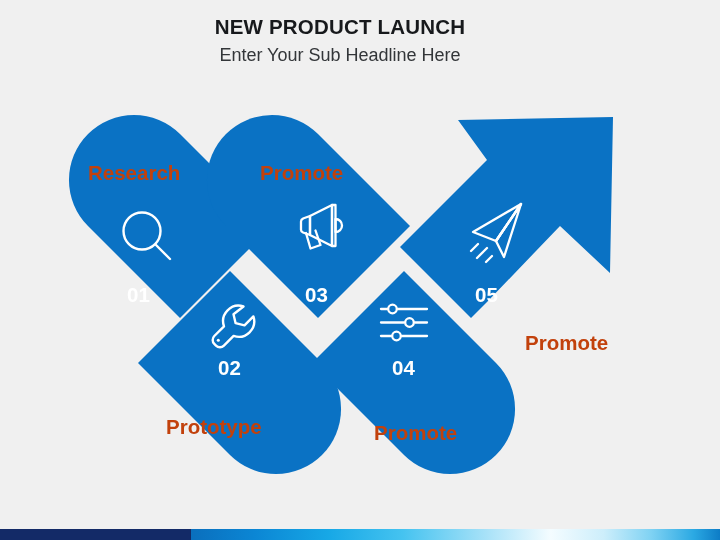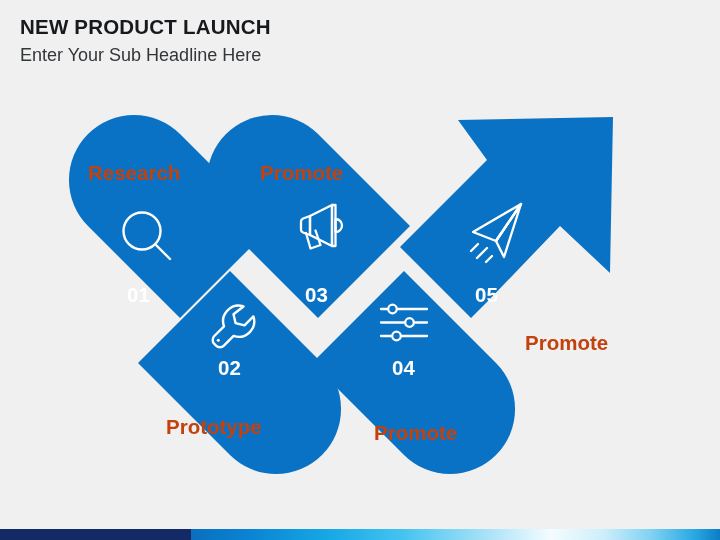--- a/index.html
+++ b/index.html
@@ -11,20 +11,21 @@
     height: 540px;
     overflow: hidden;
     font-family: "Liberation Sans", sans-serif;
     background: #f0f0f0;
   }
   #slide {
     position: relative;
     width: 720px;
     height: 540px;
     background: #f0f0f0;
+    text-align: center;
   }
 
   
   #header {
     position: absolute;
     left: 20px;
     top: 14px;
     width: 640px;
   }
   #title {

